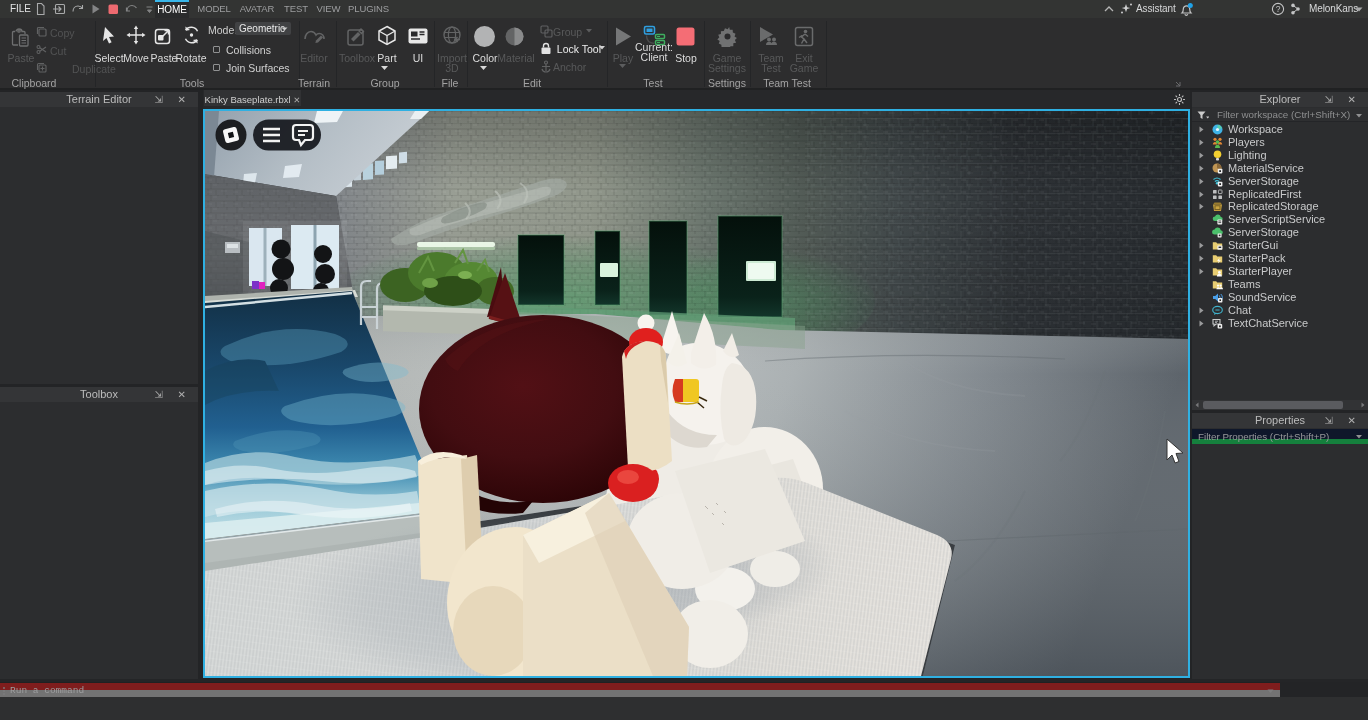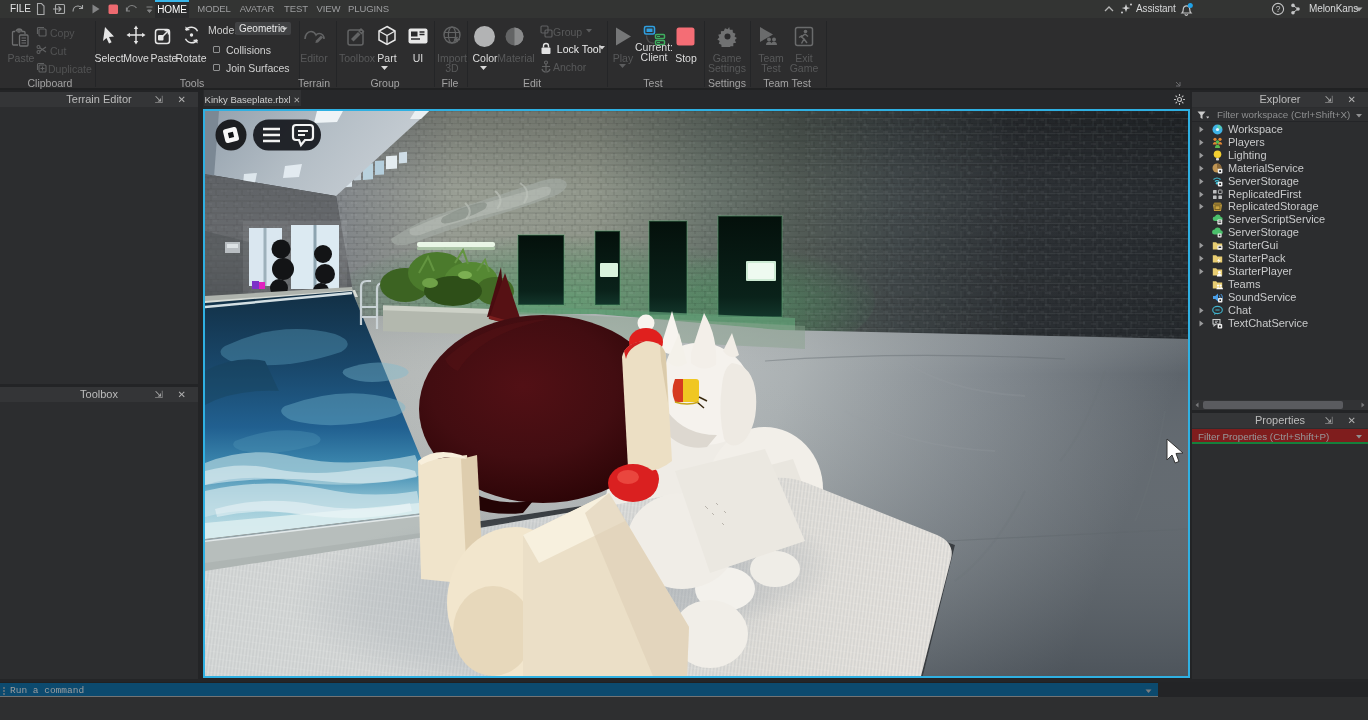--- a/index.html
+++ b/index.html
@@ -12,21 +12,21 @@
   .rsep{position:absolute;top:21px;height:66px;width:1px;background:#242527;}
   .rsec{position:absolute;top:77px;height:12px;line-height:12px;font-size:10.5px;color:#a2a2a2;text-align:center;}
   .rlbl{position:absolute;font-size:10.5px;color:#dcdcdc;text-align:center;line-height:10px;}
   .rdis{color:#58595a;}
   .panelhdr{position:absolute;background:#343537;color:#bcbcbc;font-size:11px;text-align:center;line-height:15px;height:15px;}
   .trow{position:absolute;left:0;height:13px;width:176px;}
   .tarr{position:absolute;left:7px;top:3px;}
   .tico{position:absolute;left:20px;top:1px;}
   .trow span{position:absolute;left:36px;top:0;font-size:11px;color:#c9cacb;line-height:13px;white-space:nowrap;}
   .phicons{position:absolute;right:6px;top:0;height:15px;color:#b0b0b0;font-size:10px;line-height:15px;letter-spacing:6px;}
-  #cmdbar{position:absolute;left:0;top:682px;width:1158px;height:15px;background:#0c4a6e;border-top:1px solid #202122;border-bottom:1px solid #737373;}
+  #cmdbar{position:absolute;left:0;top:682px;width:1280px;height:15px;background:#7f1d1d;border-top:1px solid #202122;border-bottom:7px solid #737373;}
   #cmdbar span{font-family:"Liberation Mono",monospace;font-size:9.5px;color:#9d9e9f;line-height:15px;}
 </style></head>
 <body>
 
 <div id="menubar">
   <div class="mtxt" style="left:10px;color:#e3e4e5;font-size:10px;">FILE</div>
 
   <svg class="abs" style="left:36px;top:0;" width="120" height="18" viewBox="0 0 120 18">
     <g fill="none" stroke="#a9aaab" stroke-width="1.1">
       <path d="M1.5 3.5h4l2.5 2.5v8.5h-6.5z"></path>
@@ -79,21 +79,21 @@
   <div class="rsep" style="left:95px;"></div>
   <div class="rsep" style="left:299px;"></div>
   <div class="rsep" style="left:336px;"></div>
   <div class="rsep" style="left:434px;"></div>
   <div class="rsep" style="left:467px;"></div>
   <div class="rsep" style="left:607px;"></div>
   <div class="rsep" style="left:704px;"></div>
   <div class="rsep" style="left:750px;"></div>
   <div class="rsep" style="left:826px;"></div>
 
-  <div class="rsec" style="left:20px;width:60px;">Clipboard</div>
+  <div class="rsec" style="left:4px;width:60px;">Clipboard</div>
   <div class="rsec" style="left:167px;width:50px;">Tools</div>
   <div class="rsec" style="left:294px;width:40px;">Terrain</div>
   <div class="rsec" style="left:365px;width:40px;">Group</div>
   <div class="rsec" style="left:430px;width:40px;">File</div>
   <div class="rsec" style="left:512px;width:40px;">Edit</div>
   <div class="rsec" style="left:633px;width:40px;">Test</div>
   <div class="rsec" style="left:703px;width:48px;">Settings</div>
   <div class="rsec" style="left:757px;width:60px;">Team Test</div>
 
   <svg class="abs" style="left:10px;top:27px;" width="20" height="21" viewBox="0 0 20 21">
@@ -118,21 +118,21 @@
         <circle cx="2.5" cy="8" r="1.5"></circle>
         <path d="M3.8 3.8L10 8M3.8 7.2L10 3"></path>
       </g>
     </svg>
   <div class="rlbl rdis" style="left:50px;top:46px;width:30px;text-align:left;color:#525354;">Cut</div>
   <svg class="abs" style="left:36px;top:62px;" width="11" height="11" viewBox="0 0 11 11">
       <rect x="3" y="3" width="7" height="7" rx="1" fill="none" stroke="#616263" stroke-width="1.1"></rect>
       <path d="M8 1.5H2.5a1 1 0 00-1 1V8" fill="none" stroke="#616263" stroke-width="1.1"></path>
       <path d="M6.5 4.5v4M4.5 6.5h4" stroke="#616263" stroke-width="1.1"></path>
     </svg>
-  <div class="rlbl rdis" style="left:48px;top:64px;width:40px;text-align:left;color:#525354;">Duplicate</div>
+  <div class="rlbl rdis" style="left:48px;top:64px;width:40px;text-align:left;color:#525354;padding-left:24px;">Duplicate</div>
 
   <svg class="abs" style="left:101px;top:26px;" width="17" height="19" viewBox="0 0 17 19">
       <path d="M4 1l9 9.5-5 0.4 2.6 5.4-2.6 1.2-2.5-5.5L2 15z" fill="#e6e6e6"></path>
     </svg>
   <div class="rlbl" style="left:92px;top:53px;width:34px;">Select</div>
   <svg class="abs" style="left:126px;top:25px;" width="20" height="20" viewBox="0 0 20 20">
       <g stroke="#e6e6e6" stroke-width="1.4" fill="#e6e6e6">
         <path d="M10 3v14M3 10h14" fill="none"></path>
         <path d="M10 0.5l2.2 3.4H7.8zM10 19.5l2.2-3.4H7.8zM0.5 10l3.4-2.2v4.4zM19.5 10l-3.4-2.2v4.4z" stroke="none"></path>
       </g>
@@ -799,21 +799,21 @@
         <path d="M4.5 0.5L1.5 3l3 2.5z" fill="#77787a"></path>
       </svg>
     <div class="abs" style="left:11px;top:1px;width:140px;height:8px;background:#5a5b5f;border-radius:2px;"></div>
     <svg class="abs" style="right:2px;top:2px;" width="6" height="6" viewBox="0 0 6 6">
         <path d="M1.5 0.5L4.5 3l-3 2.5z" fill="#77787a"></path>
       </svg>
   </div>
 </div>
 <div class="abs" style="left:1192px;top:413px;width:176px;height:266px;background:#2c2d2f;">
   <div class="panelhdr" style="left:0;top:0;width:176px;">Properties<span class="phicons">⇲&nbsp;✕</span></div>
-  <div class="abs" style="left:0;top:16px;width:176px;height:15px;background:#7f1d1d;border-bottom:2px solid #15803d;">
+  <div class="abs" style="left:0;top:16px;width:176px;height:15px;background:#0f172a;border-bottom:5px solid #15803d;">
     <span style="position:absolute;left:6px;top:0;font-size:9.8px;color:#97989a;line-height:15px;">Filter Properties (Ctrl+Shift+P)</span>
     <svg class="abs" style="right:5px;top:5px;" width="8" height="6" viewBox="0 0 8 6">
         <path d="M1 1l3 3.5L7 1z" fill="#909192"></path>
       </svg>
   </div>
 </div>
 
 <div class="abs" style="left:0;top:679px;width:1368px;height:3px;background:#242527;"></div>
 <div id="cmdbar">
   <svg class="abs" style="left:2px;top:4px;" width="4" height="8" viewBox="0 0 4 8">

